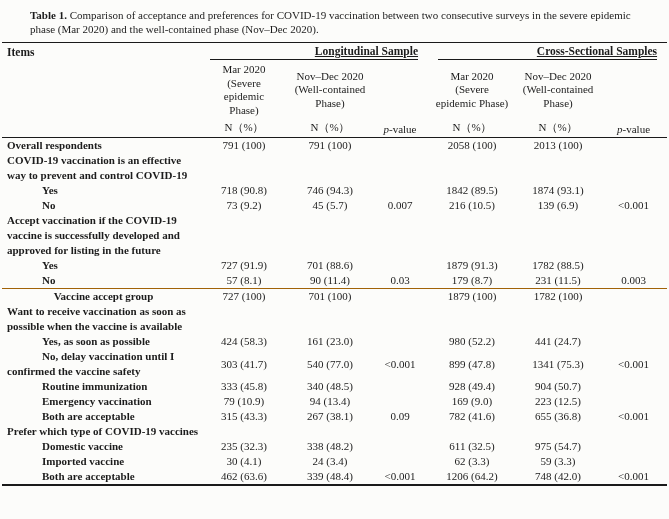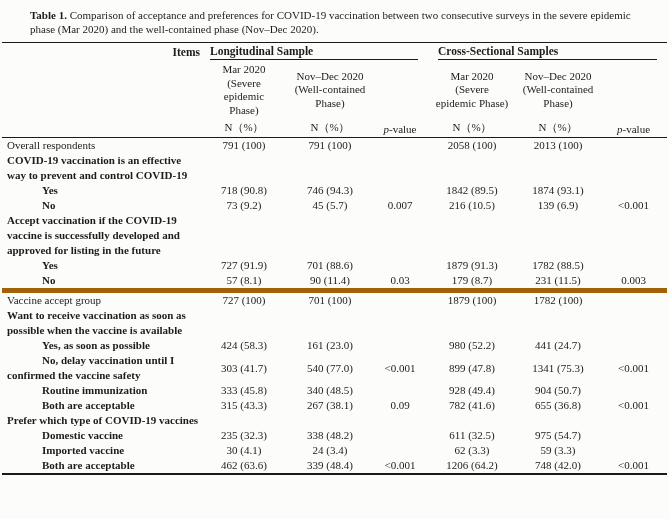--- a/index.html
+++ b/index.html
@@ -27,29 +27,30 @@
     border-bottom:2px solid #1a1a1a;
   }
   .tbl th,.tbl td{
     padding:0;margin:0;
     font-weight:normal;
     vertical-align:middle;
   }
   
   tr.r1 th{height:18px;vertical-align:middle;}
   th.items{
-    text-align:right;padding-left:5px;
+    text-align:left;padding-left:5px;
     font-weight:bold;font-size:11.5px;
   }
   th.group{font-weight:bold;font-size:11.5px;}
   th.group .gline{
     border-bottom:1px solid #1a1a1a;
     margin:0 10px;
     padding-bottom:2px;
-    text-align:left;
+    text-align:right;
+    text-decoration:underline;
   }
   tr.r2 th{
     height:58px;
     text-align:center;
     white-space:pre-line;
     line-height:13.5px;
     vertical-align:middle;
   }
   tr.r3 th{
     height:16px;
@@ -60,24 +61,24 @@
   thead{border-bottom:1px solid #1a1a1a;}
   .it{font-style:italic;}
   
   tbody td{line-height:15px;}
   td.item{
     text-align:left;
     padding-left:5px;
     white-space:pre-line;
     font-weight:bold;
   }
-  td.item.bold{font-weight:normal;}
+  td.item.bold{font-weight:bold;}
   td.item.indent{text-indent:35px;}
   td.val{text-align:center;white-space:nowrap;}
-  tr.rule-top td{border-top:5px solid #a16207;}
+  tr.rule-top td{border-top:1px solid #a16207;text-align:center;}
 </style>
 </head>
 <body>
 
 <div class="page">
 
   <div class="caption"><b>Table 1.</b> <span>Comparison of acceptance and preferences for COVID-19 vaccination between two consecutive surveys in the severe epidemic phase (Mar 2020) and the well-contained phase (Nov–Dec 2020).</span></div>
 
   <table class="tbl">
     <colgroup>
@@ -235,20 +236,29 @@
         <tr>
           <td class="item indent">Routine immunization</td>
           <td class="val">333 (45.8)</td>
           <td class="val">340 (48.5)</td>
           <td class="val"></td>
           <td class="val">928 (49.4)</td>
           <td class="val">904 (50.7)</td>
           <td class="val"></td>
         </tr>
         <tr>
+          <td class="item indent">Emergency vaccination</td>
+          <td class="val">79 (10.9)</td>
+          <td class="val">94 (13.4)</td>
+          <td class="val"></td>
+          <td class="val">169 (9.0)</td>
+          <td class="val">223 (12.5)</td>
+          <td class="val"></td>
+        </tr>
+        <tr>
           <td class="item indent">Both are acceptable</td>
           <td class="val">315 (43.3)</td>
           <td class="val">267 (38.1)</td>
           <td class="val">0.09</td>
           <td class="val">782 (41.6)</td>
           <td class="val">655 (36.8)</td>
           <td class="val">&lt;0.001</td>
         </tr>
         <tr>
           <td class="item">Prefer which type of COVID-19 vaccines</td>

